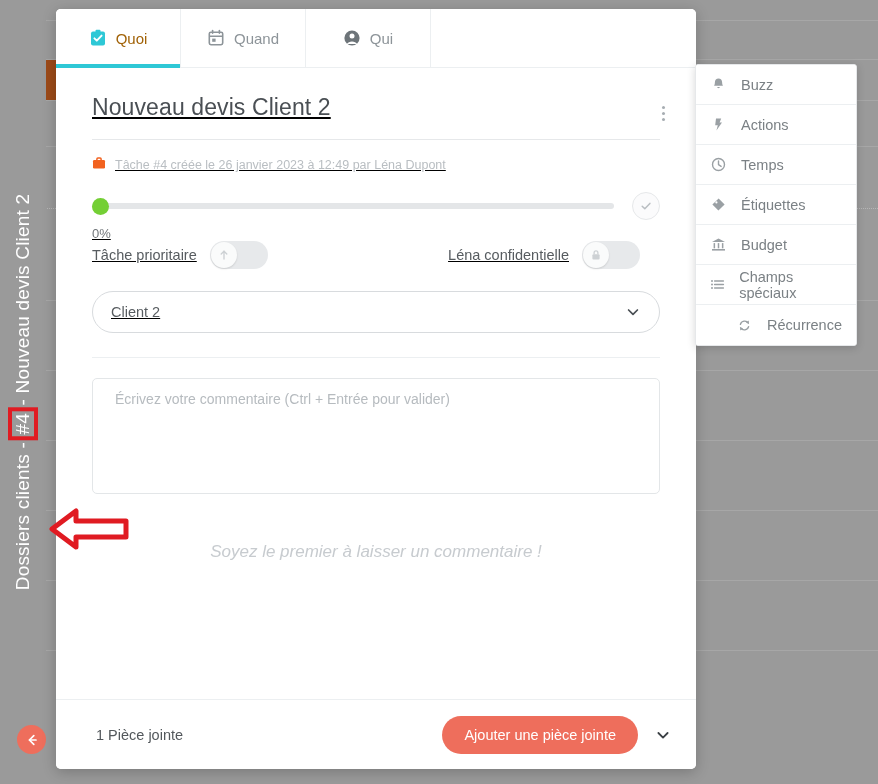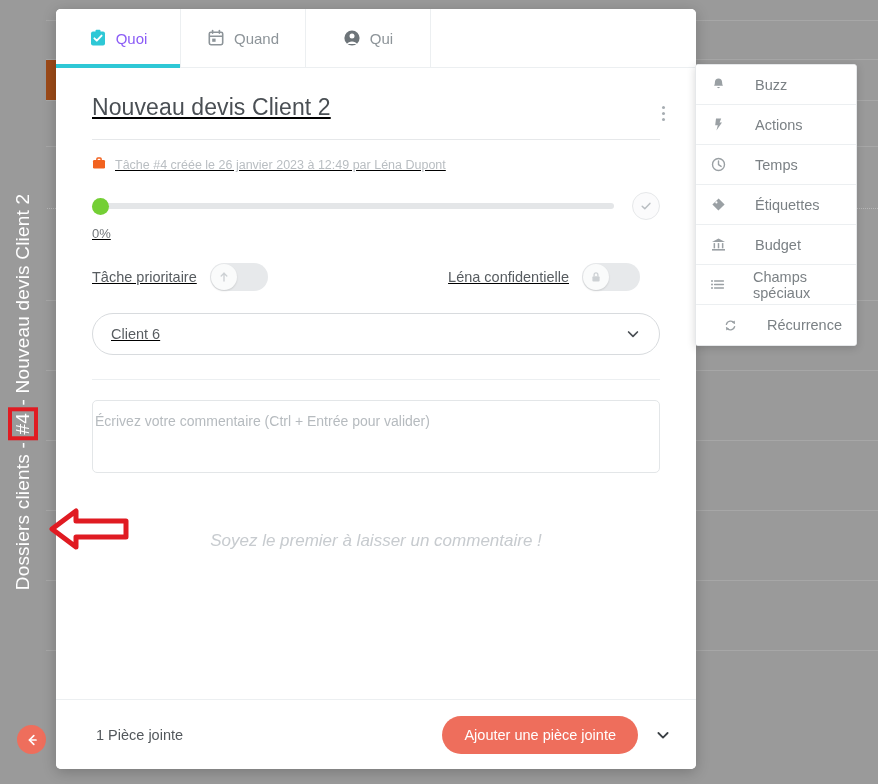--- a/index.html
+++ b/index.html
@@ -102,21 +102,21 @@
     display: flex; align-items: center; justify-content: center;
     gap: 9px;
     font-size: 15px;
     color: #8d9499;
     border-right: 1px solid #eceff1;
     cursor: pointer;
     position: relative;
     background: #fff;
   }
   .tab .tab-ico { display: flex; align-items: center; }
-  .tab.active { color: #8b5cf6; }
+  .tab.active { color: #a16207; }
   .tab.active::after {
     content: ""; position: absolute; left: 0; right: 0; bottom: -1px;
     height: 4px; background: #2ec8d6;
   }
   .tabbar-spacer { flex: 1 1 auto; border-right: none; }
 
   
   .modal-body {
     flex: 1 1 auto;
     display: flex; flex-direction: column;
@@ -166,21 +166,21 @@
     flex: 0 0 auto;
     width: 28px; height: 28px; border-radius: 50%;
     border: 1px solid #e6e8ea; background: #fbfbfc;
     display: flex; align-items: center; justify-content: center;
     cursor: pointer;
   }
   .pct { font-size: 13px; color: #72777b; margin-top: 6px; }
 
   
   .toggles-row {
-    display: flex; align-items: center; margin-top: 22px;
+    display: flex; align-items: center; 
     padding-right: 20px;
   }
   .toggle-group { display: flex; align-items: center; gap: 13px; }
   .toggle-group.right { margin-left: auto; }
   .toggle-label { font-size: 14.5px; color: #575c60; }
   .switch {
     width: 58px; height: 28px; border-radius: 14px;
     background: #e7e9eb; position: relative; cursor: pointer;
     flex: 0 0 auto;
   }
@@ -198,22 +198,22 @@
     height: 42px; border: 1px solid #d8dbde; border-radius: 21px;
     display: flex; align-items: center; padding: 0 18px;
     font-size: 14.5px; color: #585d61; cursor: pointer;
     background: #fff;
   }
   .select-caret { margin-left: auto; display: flex; }
 
   
   .comment-zone { padding: 20px 36px 0 36px; }
   .comment-box {
-    height: 73px; border: 1px solid #e3e6e8; border-radius: 5px;
-    padding: 12px 2px; font-size: 14px; color: #b6bbbf;
+    height: 116px; border: 1px solid #e3e6e8; border-radius: 5px;
+    padding: 12px 22px; font-size: 14px; color: #b6bbbf;
     cursor: text; background: #fff;
   }
 
   .empty-state {
     flex: 1 1 auto;
     display: flex; align-items: center; justify-content: center;
     font-size: 17px; font-style: italic; color: #c7cbcf;
     padding-bottom: 90px;
   }
 
@@ -241,21 +241,21 @@
     position: absolute; left: 695px; top: 64px;
     width: 162px;
     background: #fff;
     border: 1px solid #e6e8ea;
     border-radius: 3px;
     box-shadow: 0 2px 9px rgba(0,0,0,0.16);
     z-index: 20;
     overflow: hidden;
   }
   .ctx-item {
-    height: 40px; display: flex; align-items: center; gap: 28px;
+    height: 40px; display: flex; align-items: center; gap: 14px;
     padding: 0 14px;
     font-size: 14.5px; color: #7b8185;
     border-bottom: 1px solid #eceff1;
     cursor: pointer; background: #fff;
   }
   .ctx-item:last-child { border-bottom: none; justify-content: flex-end; }
   .ctx-ico { width: 17px; display: flex; align-items: center; justify-content: center; }
 </style>
 </head>
 <body>
@@ -395,21 +395,21 @@
                   <rect x="3.4" y="6.2" width="7.2" height="5.4" rx="1.1" fill="#cdd1d4"></rect>
                   <path d="M5.1 6.2 V4.8 a1.9 1.9 0 0 1 3.8 0 V6.2" fill="none" stroke="#cdd1d4" stroke-width="1.3"></path>
                 </svg>
               </div>
             </div>
           </div>
         </div>
 
         <div class="select-row">
           <div class="select-box">
-            <span>Client 6</span>
+            <span>Client 2</span>
             <span class="select-caret">
               <svg width="16" height="16" viewBox="0 0 16 16">
                 <path d="M3.6 6 L8 10.4 L12.4 6" fill="none" stroke="#4a4f54" stroke-width="1.7" stroke-linecap="round" stroke-linejoin="round"></path>
               </svg>
             </span>
           </div>
         </div>
       </div>
 
       <div class="comment-zone">

